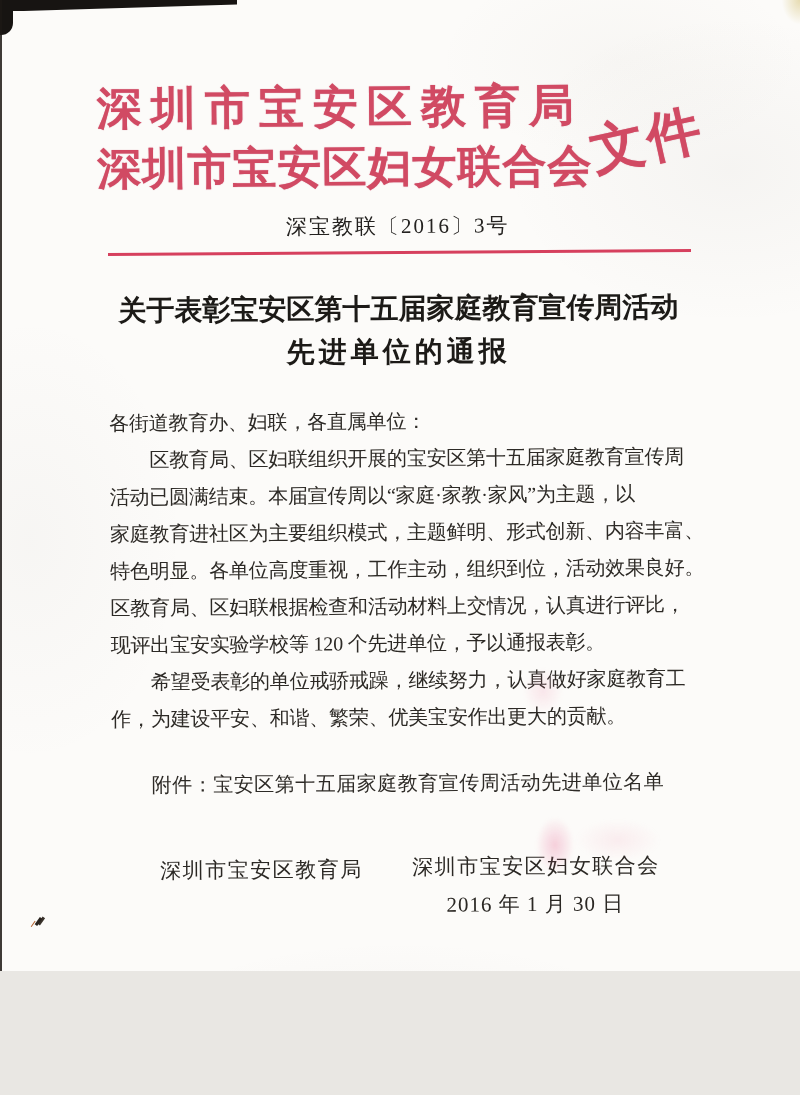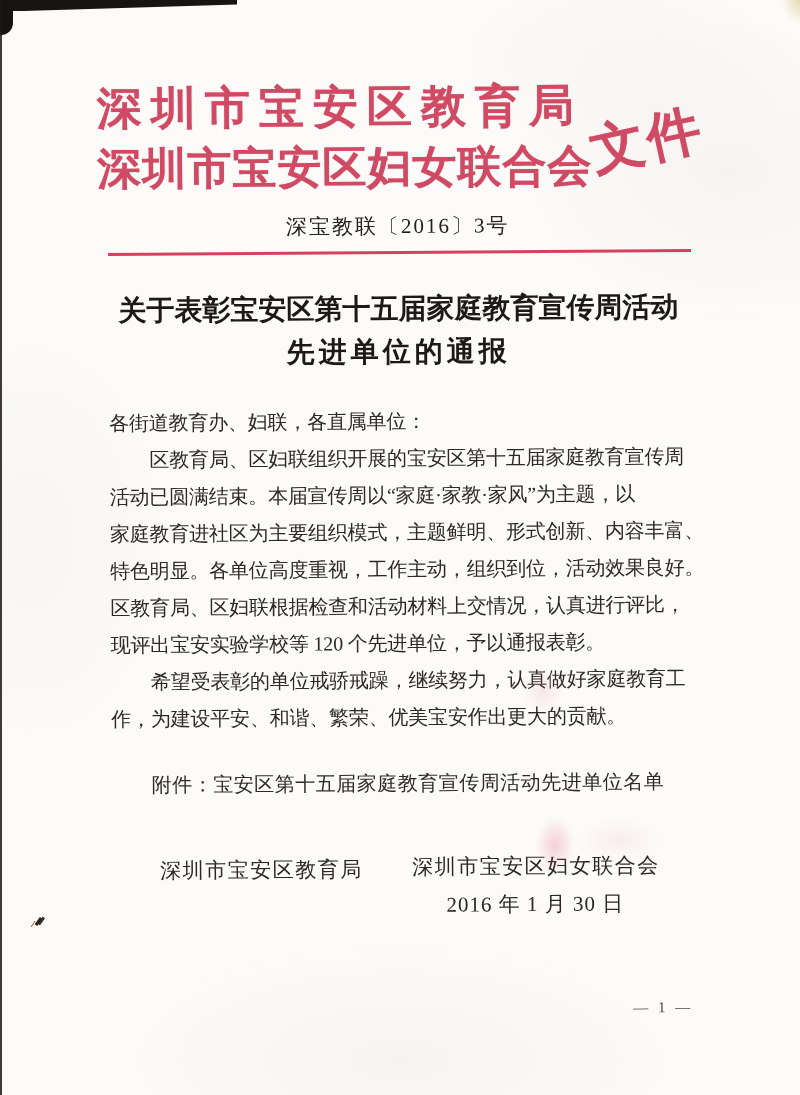--- a/index.html
+++ b/index.html
@@ -1,17 +1,17 @@
 <!DOCTYPE html>
 <html><head>
 <meta charset="utf-8">
 <style>
   html,body { margin:0; padding:0; background:#e9e7e3; }
   .page {
-    position:relative; width:800px; height:1095px; overflow:hidden;
+    position:relative; width:800px; height:971px; overflow:hidden;
     font-family:"Liberation Serif","DejaVu Serif",serif;
     background:
       radial-gradient(ellipse 320px 220px at 730px 170px, rgba(120,114,108,.05), transparent 70%),
       radial-gradient(ellipse 420px 170px at 400px 1060px, rgba(120,114,108,.05), transparent 70%),
       radial-gradient(ellipse 220px 320px at 30px 540px, rgba(120,114,108,.04), transparent 70%),
       radial-gradient(ellipse 260px 140px at 620px 60px, rgba(140,130,110,.04), transparent 70%),
       #fcfbf9;
   }
   .tilt { position:absolute; inset:0; transform:rotate(-0.4deg); transform-origin:400px 540px; }
 

